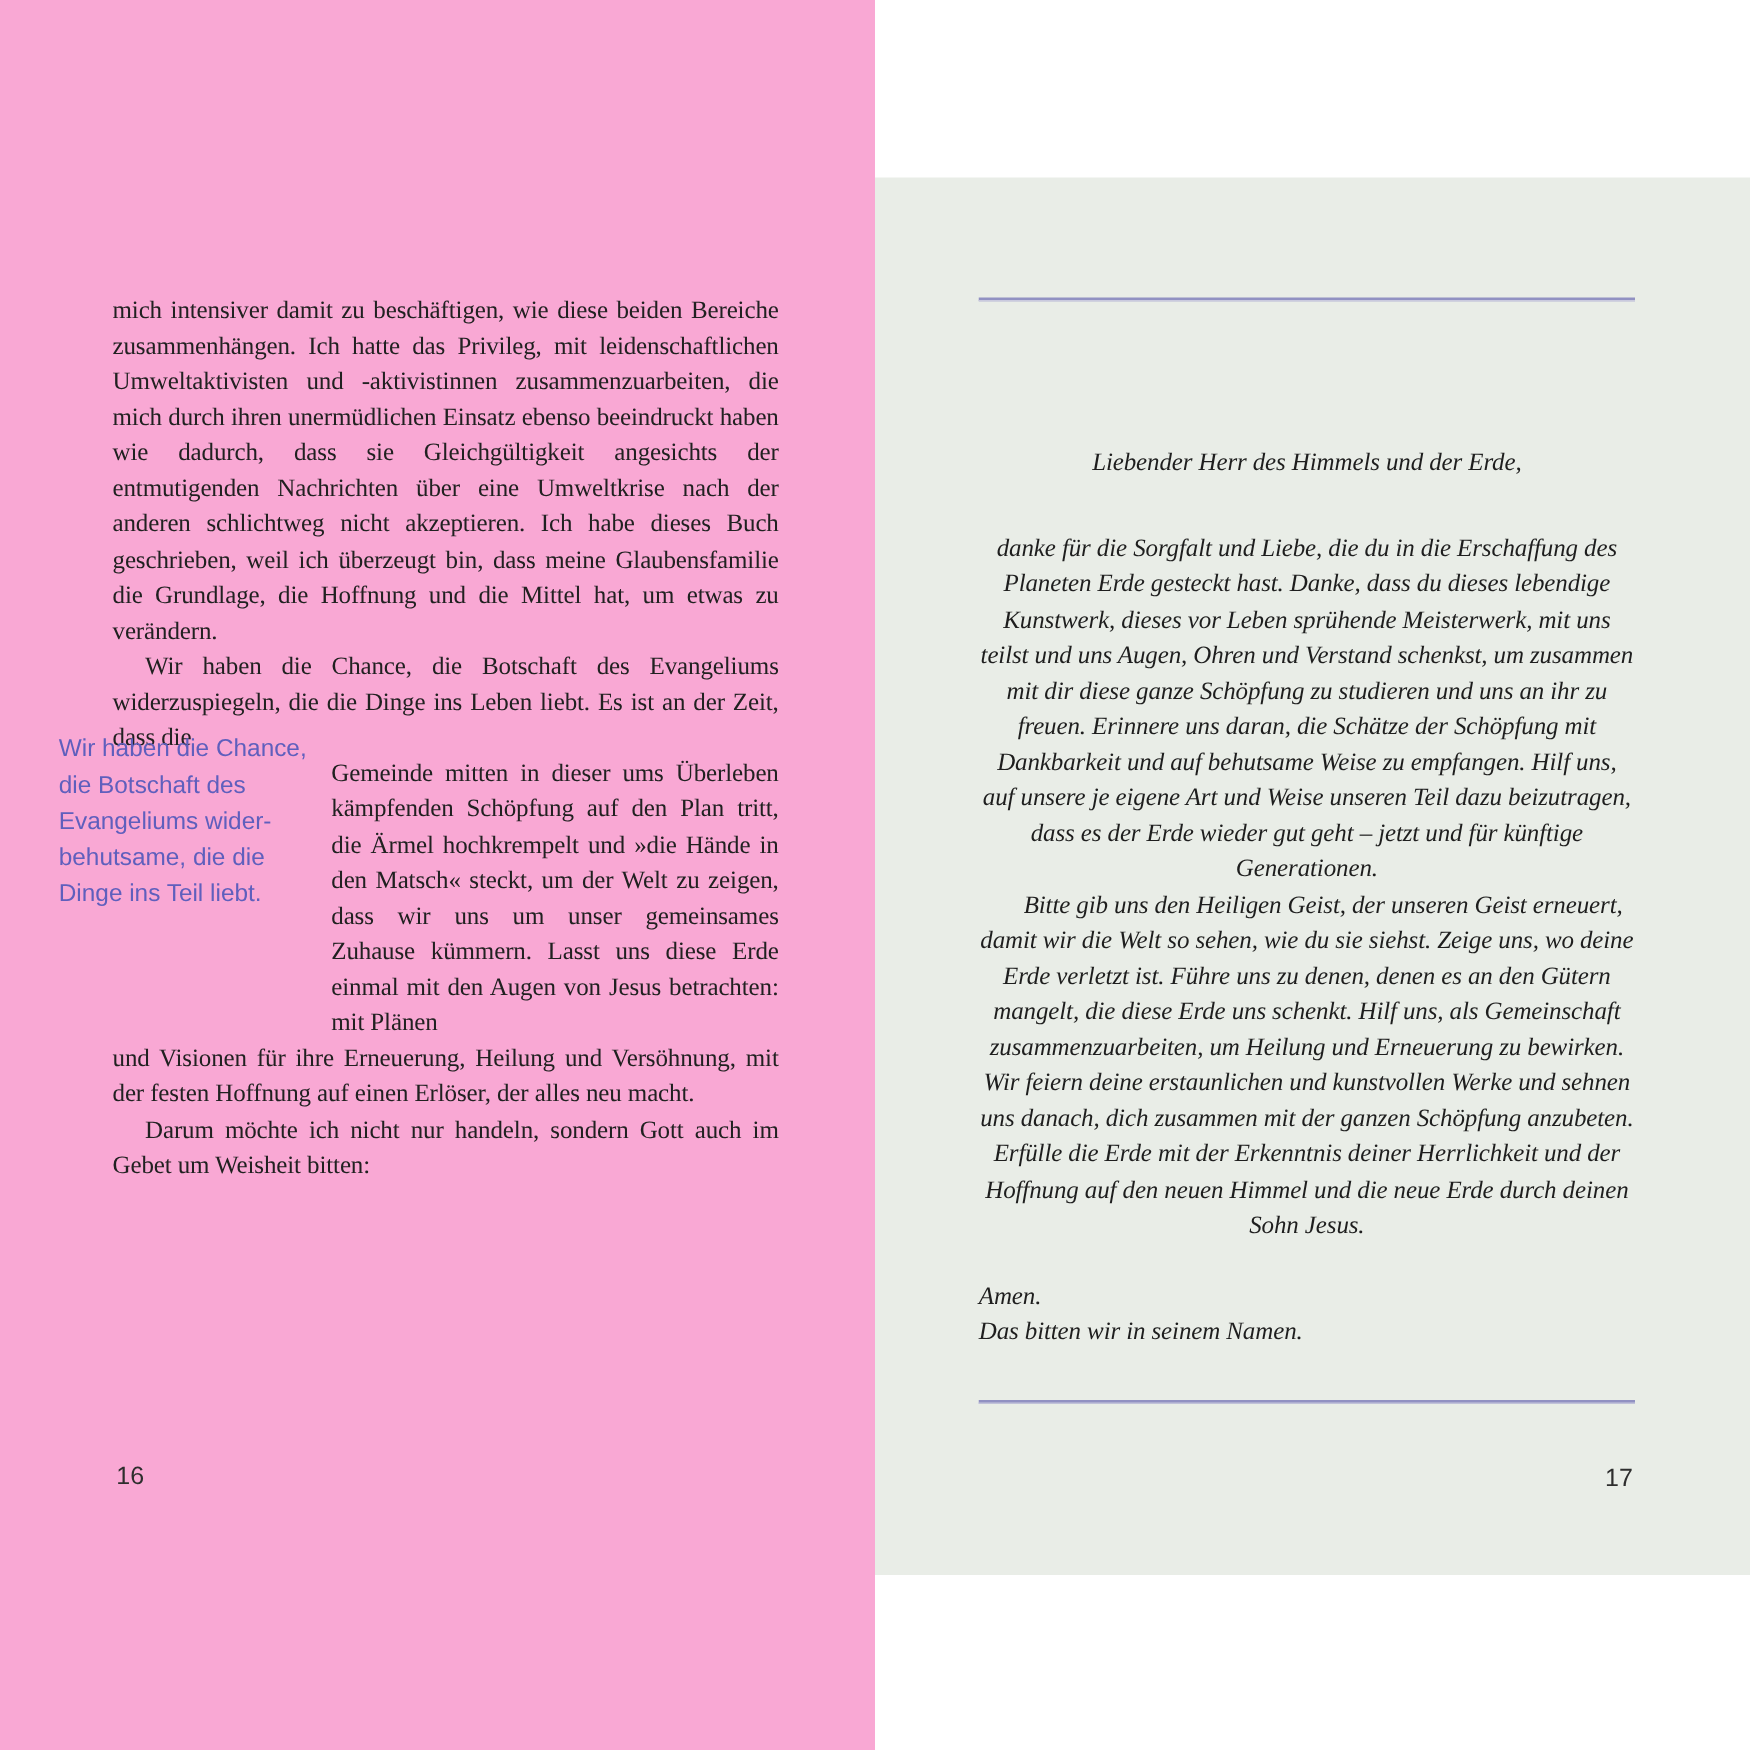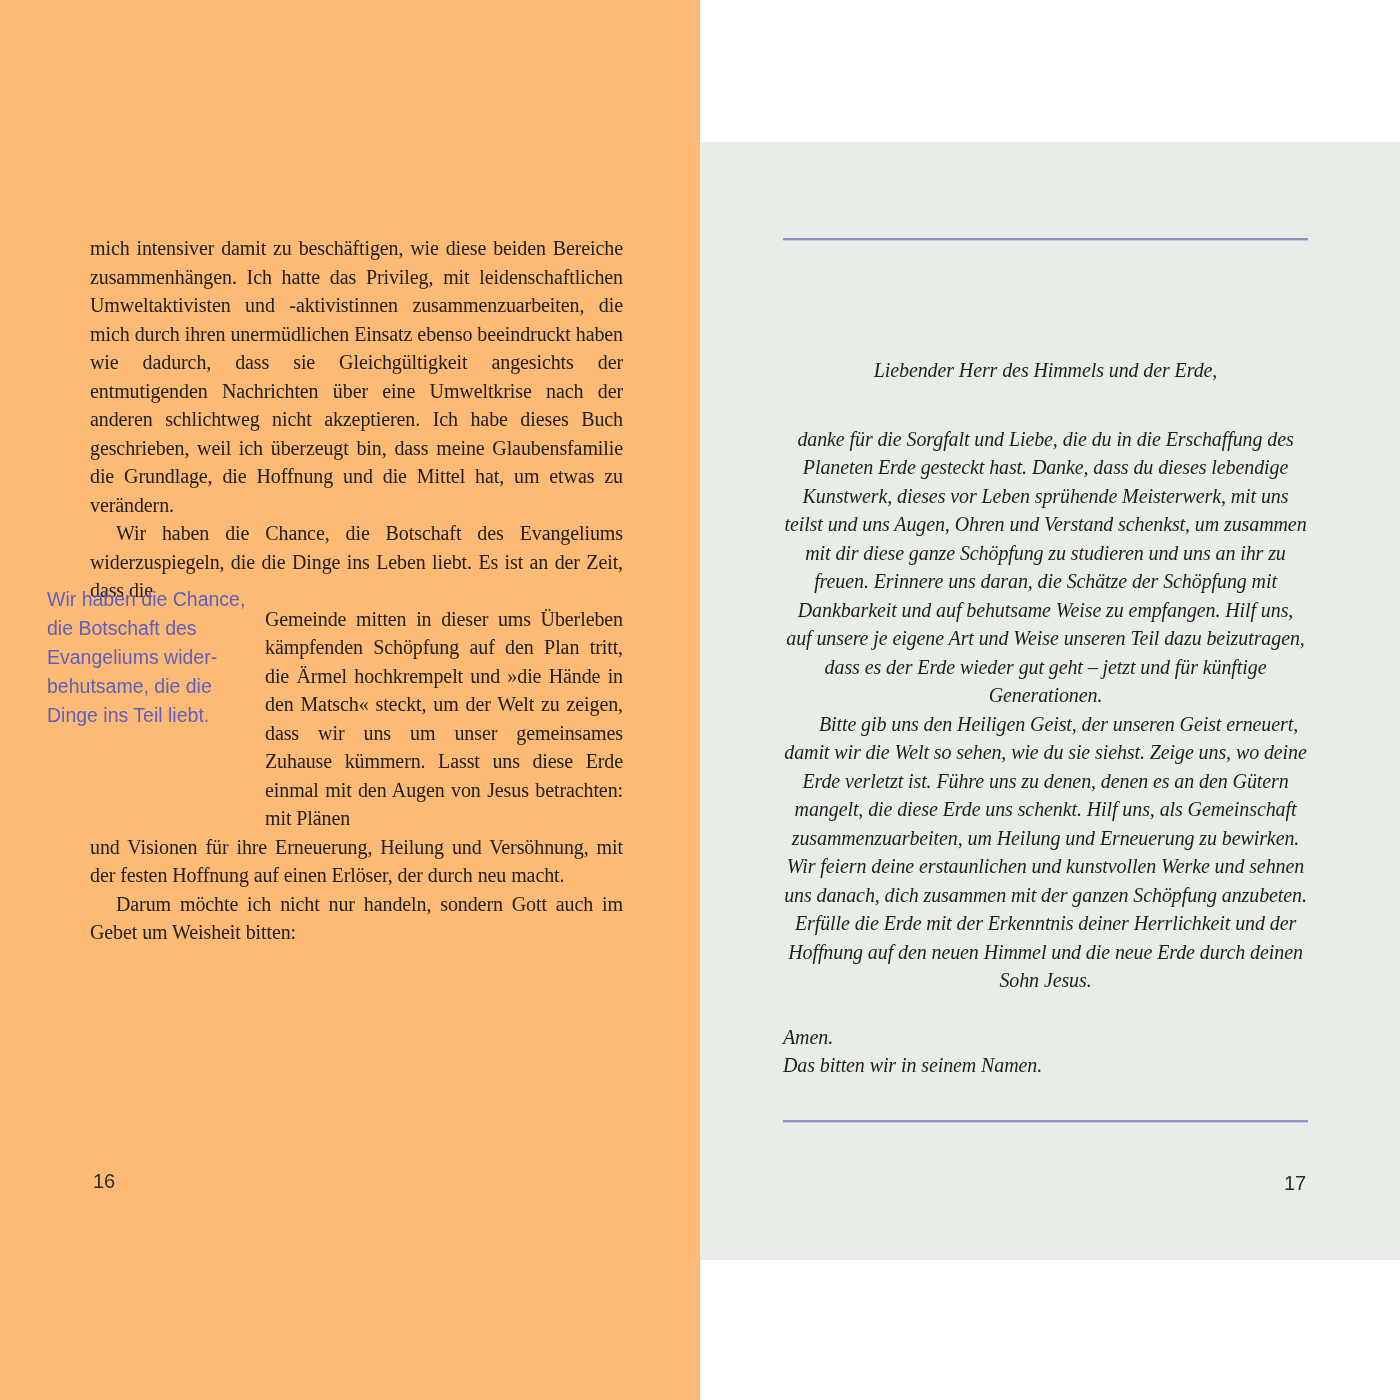--- a/index.html
+++ b/index.html
@@ -15,21 +15,21 @@
     color: #212121;
     overflow: hidden;
   }
   .spread { position: absolute; inset: 0; }
 
   
   .page-left {
     position: absolute;
     left: 0; top: 0;
     width: 700px; height: 1400px;
-    background: #fdba74;
+    background: #f9a8d4;
   }
   .text-col {
     position: absolute;
     left: 90px; top: 234px;
     width: 533px;
     font-size: 20px;
     line-height: 28.5px;
     text-align: justify;
     hyphens: auto;
     letter-spacing: -0.1px;
@@ -95,21 +95,21 @@
 </head>
 <body>
 
 <div class="spread">
 
   <section class="page-left">
     <div class="text-col">
       <p>mich intensiver damit zu beschäftigen, wie diese beiden Bereiche zusammenhängen. Ich hatte das Privileg, mit leidenschaftlichen Umweltaktivisten und -aktivistinnen zusammenzuarbeiten, die mich durch ihren unermüdlichen Einsatz ebenso beeindruckt haben wie dadurch, dass sie Gleichgültigkeit angesichts der entmutigenden Nachrichten über eine Umweltkrise nach der anderen schlichtweg nicht akzeptieren. Ich habe dieses Buch geschrieben, weil ich überzeugt bin, dass meine Glaubensfamilie die Grundlage, die Hoffnung und die Mittel hat, um etwas zu verändern.</p>
       <p class="indent">Wir haben die Chance, die Botschaft des Evangeliums widerzuspiegeln, die die Dinge ins Leben liebt. Es ist an der Zeit, dass die</p>
       <p class="narrow">Gemeinde mitten in dieser ums Überleben kämpfenden Schöpfung auf den Plan tritt, die Ärmel hochkrempelt und »die Hände in den Matsch« steckt, um der Welt zu zeigen, dass wir uns um unser gemeinsames Zuhause kümmern. Lasst uns diese Erde einmal mit den Augen von Jesus betrachten: mit Plänen</p>
-      <p>und Visionen für ihre Erneuerung, Heilung und Versöhnung, mit der festen Hoffnung auf einen Erlöser, der durch neu macht.</p>
+      <p>und Visionen für ihre Erneuerung, Heilung und Versöhnung, mit der festen Hoffnung auf einen Erlöser, der alles neu macht.</p>
       <p class="indent">Darum möchte ich nicht nur handeln, sondern Gott auch im Gebet um Weisheit bitten:</p>
     </div>
 
     <aside class="pullquote">
       <div>Wir haben die Chance,</div>
       <div>die Botschaft des</div>
       <div>Evangeliums wider-</div>
       <div>behutsame, die die</div>
       <div>Dinge ins Teil liebt.</div>
     </aside>

